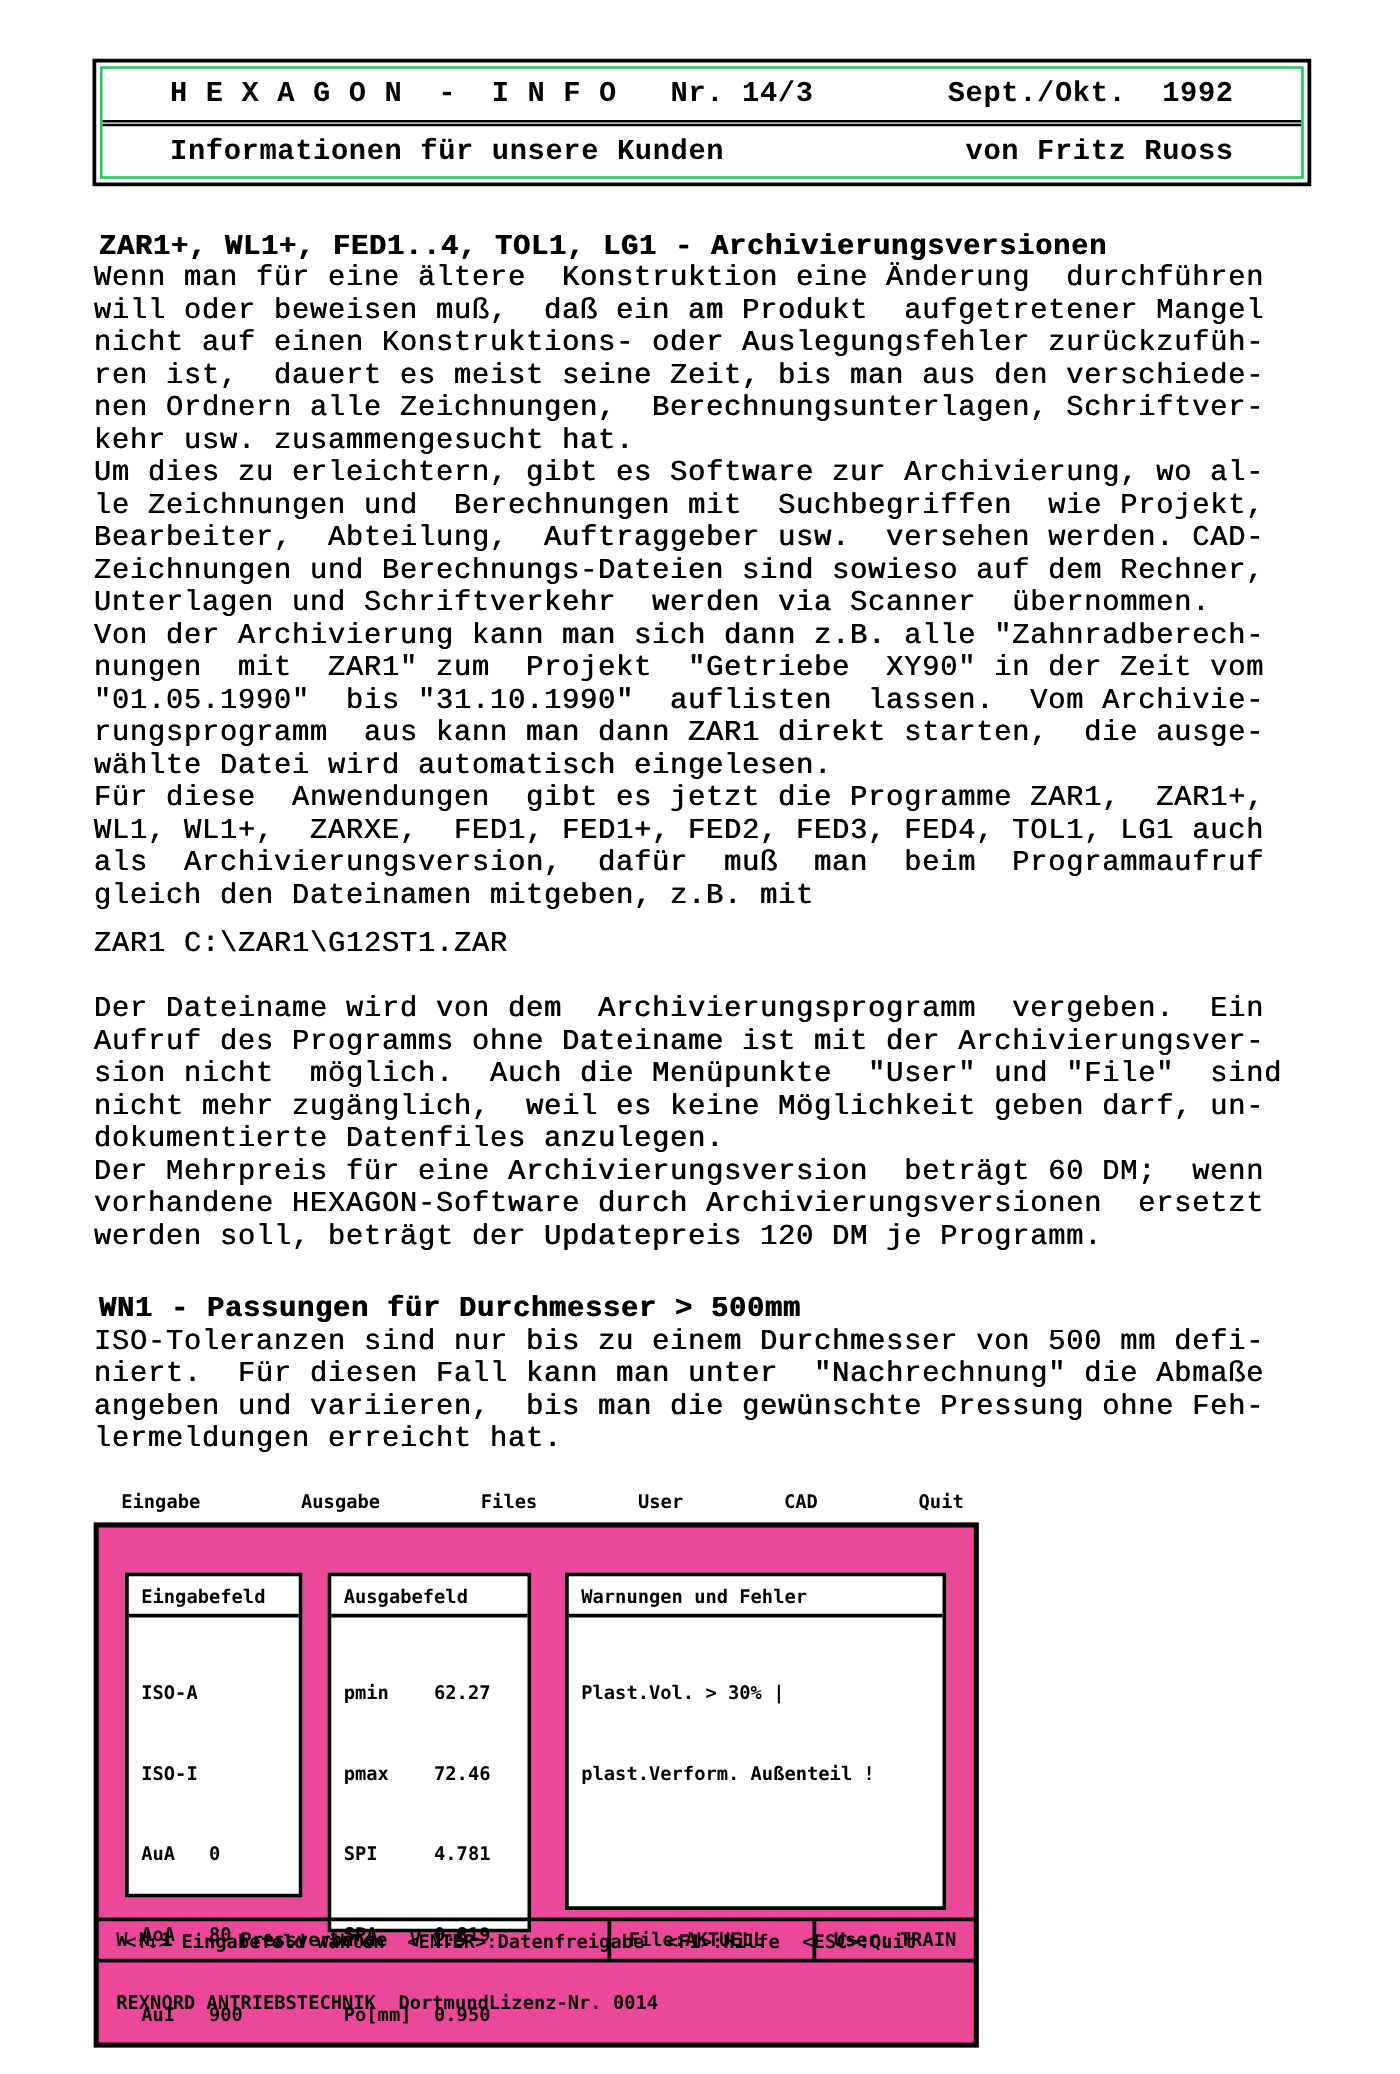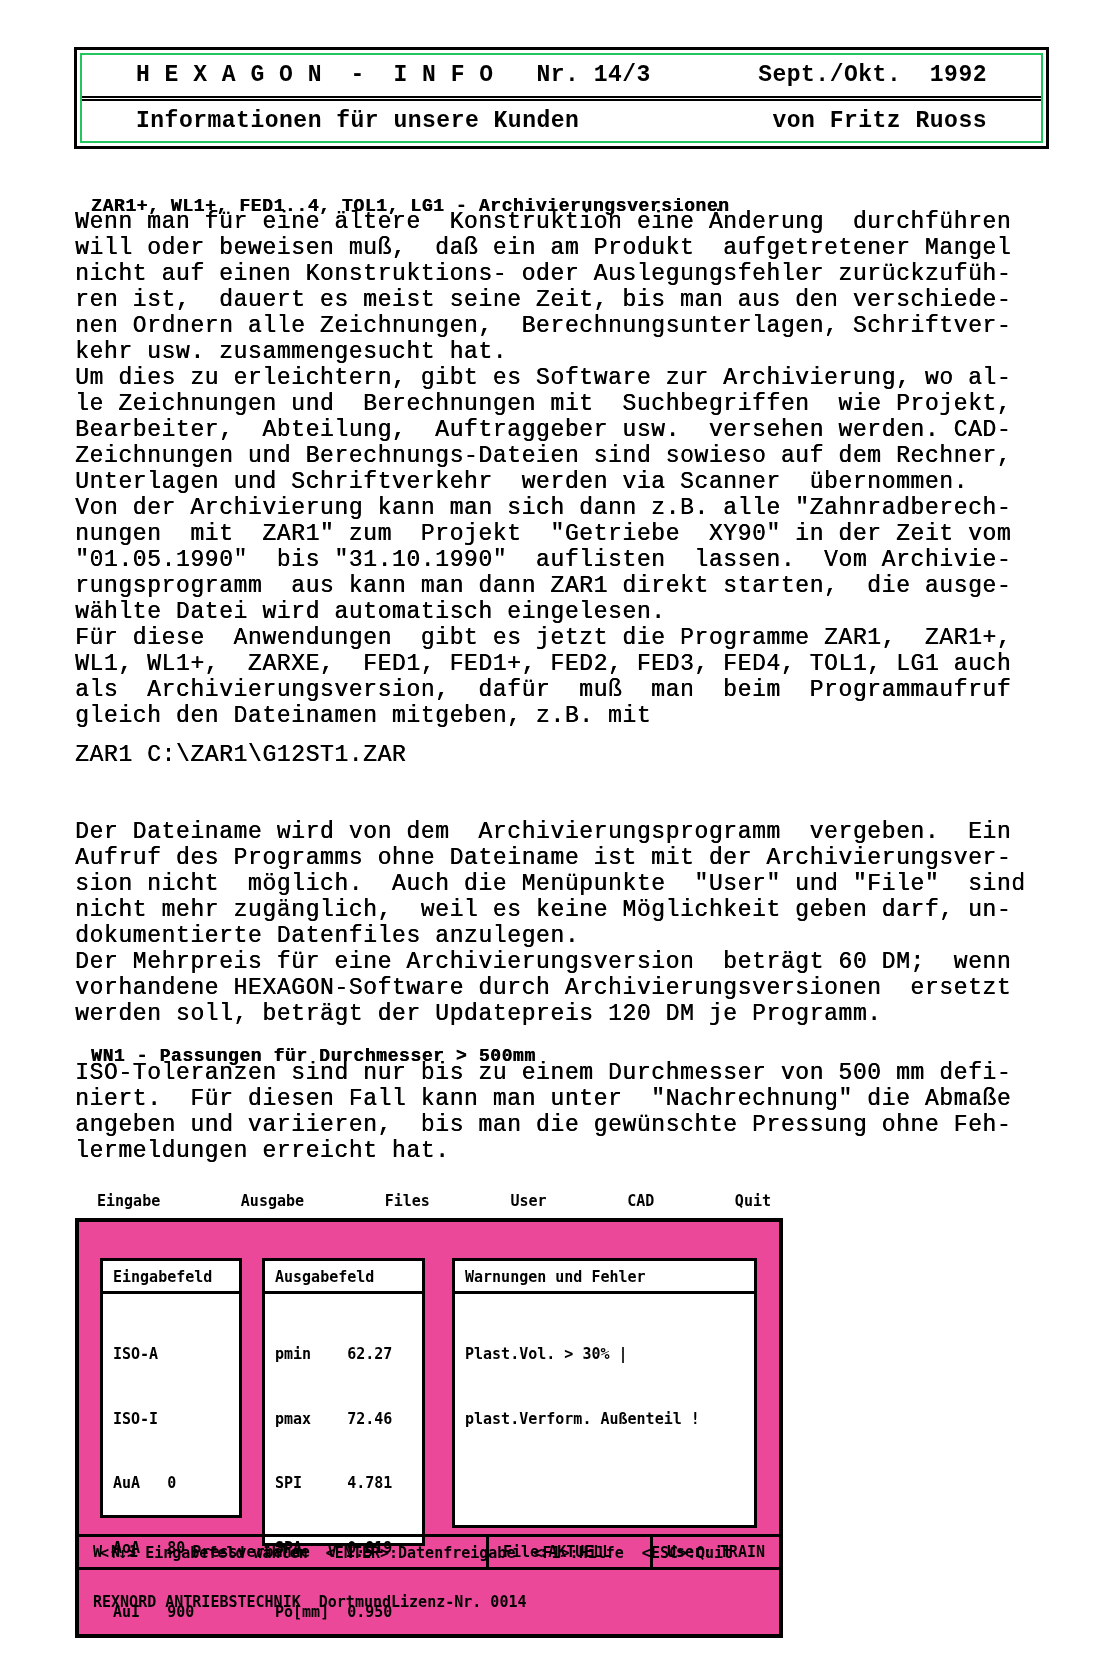--- a/index.html
+++ b/index.html
@@ -9,30 +9,30 @@
   
   .header-box{position:absolute;left:74px;top:47px;width:975px;height:102px;
               border:3px solid #000;padding:3px;box-sizing:border-box;}
   .header-inner{border:2px solid #22c55e;height:100%;box-sizing:border-box;
                 display:flex;flex-direction:column;}
   .hrow{flex:1;display:flex;justify-content:space-between;align-items:center;
         padding:0 54px;font-size:23px;font-weight:700;letter-spacing:.5px;white-space:pre;}
   .hrow1{border-bottom:5px double #000;}
 
   
-  .heading{position:absolute;left:75px;margin:16px;font-size:18px;font-weight:700;
+  .heading{position:absolute;left:75px;margin:4px;font-size:23px;font-weight:700;
            letter-spacing:.6px;white-space:pre;text-shadow:.5px 0 0 #000;}
   #h1{top:180px;}
   #h2{top:1030px;}
   .bodytext{position:absolute;left:75px;margin:0;font-family:"Liberation Mono",monospace;
             font-size:23px;line-height:26px;letter-spacing:.6px;white-space:pre;
             font-weight:400;text-shadow:.45px 0 0 #000;}
   #body1{top:209px;}
   #code{top:742px;}
-  #body2{top:794px;margin-top:25px;}
+  #body2{top:794px;}
   #body3{top:1060px;}
 
   
   .dos{font-family:"DejaVu Sans Mono",monospace;font-size:15px;font-weight:700;gap:16px;}
   .menubar{position:absolute;left:75px;top:1192px;width:708px;box-sizing:border-box;
            display:flex;justify-content:space-between;padding:0 12px 0 22px;}
   .menubar span{white-space:pre;}
   .appbox{position:absolute;left:75px;top:1218px;width:708px;height:420px;
           border:4px solid #000;box-sizing:border-box;background:#ec4899;}
   .panel{position:absolute;border:3px solid #000;box-sizing:border-box;background:#fff;}

